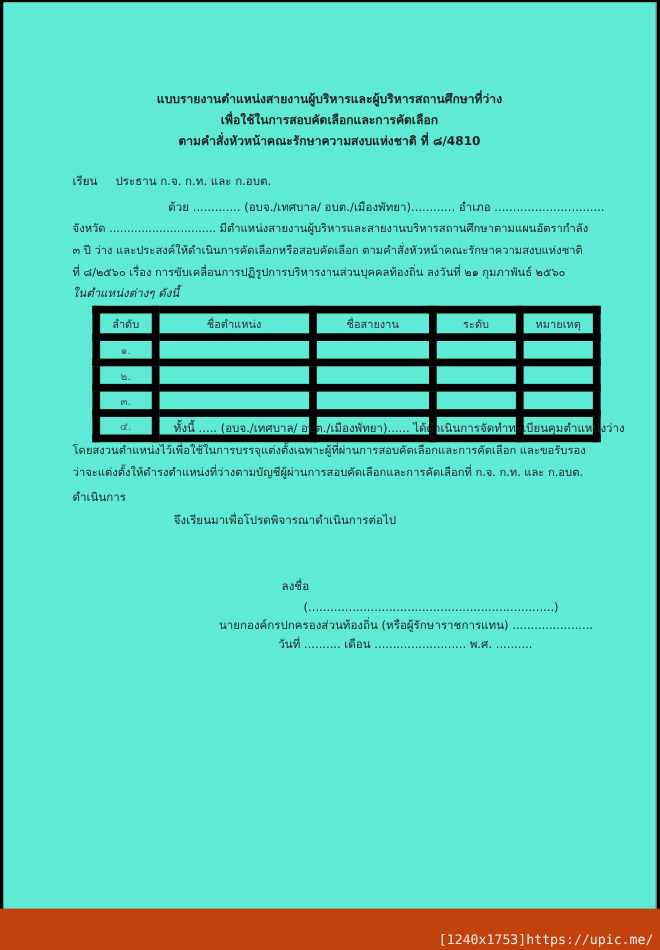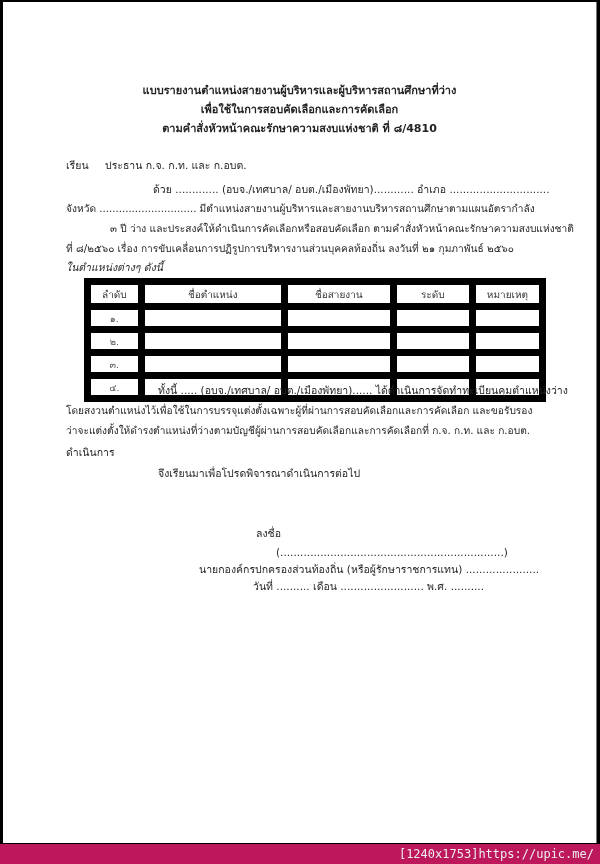--- a/index.html
+++ b/index.html
@@ -4,56 +4,56 @@
   <style>
     html, body { margin: 0; padding: 0; }
     body {
       width: 600px; height: 864px; background: #000;
       position: relative; overflow: hidden;
       font-family: "DejaVu Sans", "Liberation Sans", sans-serif;
       color: #222;
     }
     .page {
       position: absolute; left: 3px; top: 2px; width: 593px; height: 841px;
-      background: #ffffff; border-right: 1px solid #777;
+      background: #5eead4; border-right: 1px solid #777;
     }
     .t { position: absolute; font-size: 10.5px; line-height: 14px; white-space: nowrap; color: #262626; }
     .center { left: 0; right: 0; text-align: center; }
     .title { font-size: 11px; font-weight: bold; color: #222; }
     table.grid {
       position: absolute; left: 81px; top: 276px; width: 462px;
       border-collapse: collapse; font-size: 10px; color: #333;
     }
     table.grid th, table.grid td {
       border: 7px solid #000000; height: 16px; padding: 0 11px; font-weight: normal;
     }
     table.grid th { height: 18px; text-align: center; }
     table.grid td.num { text-align: center; color: #555; font-size: 9.5px; }
     .footer-bar {
-      position: absolute; left: 0; right: 0; bottom: 0; height: 20px; background: #be185d;
+      position: absolute; left: 0; right: 0; bottom: 0; height: 38px; background: #c2410c;
     }
     .watermark {
       position: absolute; right: 6px; bottom: 2px; color: #eee;
       font-family: "DejaVu Sans Mono", monospace; font-size: 12px; line-height: 16px;
     }
   </style>
 </head>
 <body>
 
 <div class="page">
   <div class="t center title" style="top:82px;">แบบรายงานตำแหน่งสายงานผู้บริหารและผู้บริหารสถานศึกษาที่ว่าง</div>
   <div class="t center title" style="top:101px;">เพื่อใช้ในการสอบคัดเลือกและการคัดเลือก</div>
   <div class="t center title" style="top:120px;">ตามคำสั่งหัวหน้าคณะรักษาความสงบแห่งชาติ ที่ ๘/4810</div>
 
   <div class="t" style="left:63px; top:156px;">เรียน</div>
   <div class="t" style="left:102px; top:156px;">ประธาน ก.จ. ก.ท. และ ก.อบต.</div>
 
   <div class="t" style="left:150px; top:180px;">ด้วย ............. (อบจ./เทศบาล/ อบต./เมืองพัทยา)............ อำเภอ ..............................</div>
   <div class="t" style="left:63px; top:200px; font-size:10.2px;">จังหวัด .............................. มีตำแหน่งสายงานผู้บริหารและสายงานบริหารสถานศึกษาตามแผนอัตรากำลัง</div>
-  <div class="t" style="left:63px; top:220px; font-size:10.2px;margin-left:44px;">๓ ปี ว่าง และประสงค์ให้ดำเนินการคัดเลือกหรือสอบคัดเลือก ตามคำสั่งหัวหน้าคณะรักษาความสงบแห่งชาติ</div>
+  <div class="t" style="left:63px; top:220px; font-size:10.2px;">๓ ปี ว่าง และประสงค์ให้ดำเนินการคัดเลือกหรือสอบคัดเลือก ตามคำสั่งหัวหน้าคณะรักษาความสงบแห่งชาติ</div>
   <div class="t" style="left:63px; top:240px; font-size:10.2px;">ที่ ๘/๒๕๖๐ เรื่อง การขับเคลื่อนการปฏิรูปการบริหารงานส่วนบุคคลท้องถิ่น ลงวันที่ ๒๑ กุมภาพันธ์ ๒๕๖๐</div>
   <div class="t" style="left:63px; top:258px;font-style:italic;">ในตำแหน่งต่างๆ ดังนี้</div>
 
   <table class="grid">
     <thead>
       <tr>
         <th style="width:22px;">ลำดับ</th>
         <th style="width:158px;">ชื่อตำแหน่ง</th>
         <th style="width:115px;">ชื่อสายงาน</th>
         <th style="width:65px;margin-left:36px;">ระดับ</th>

